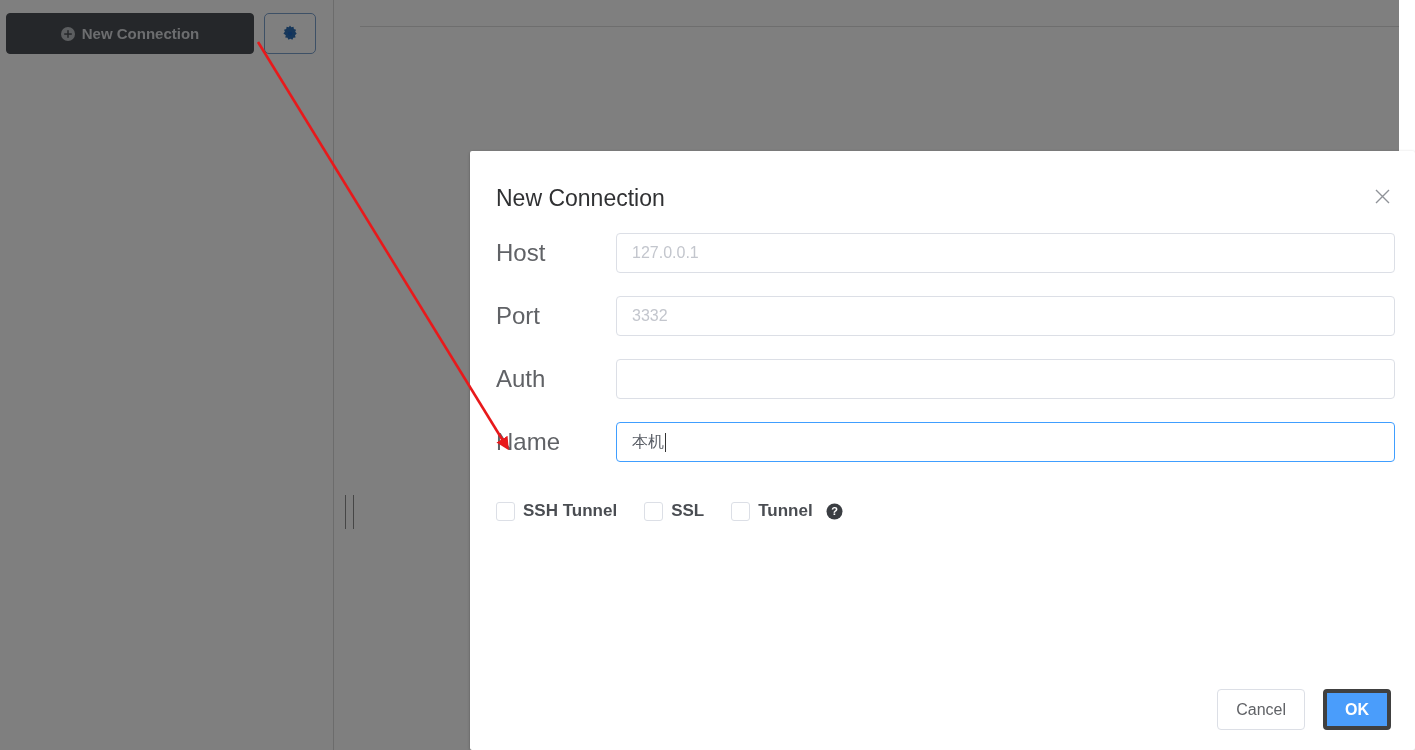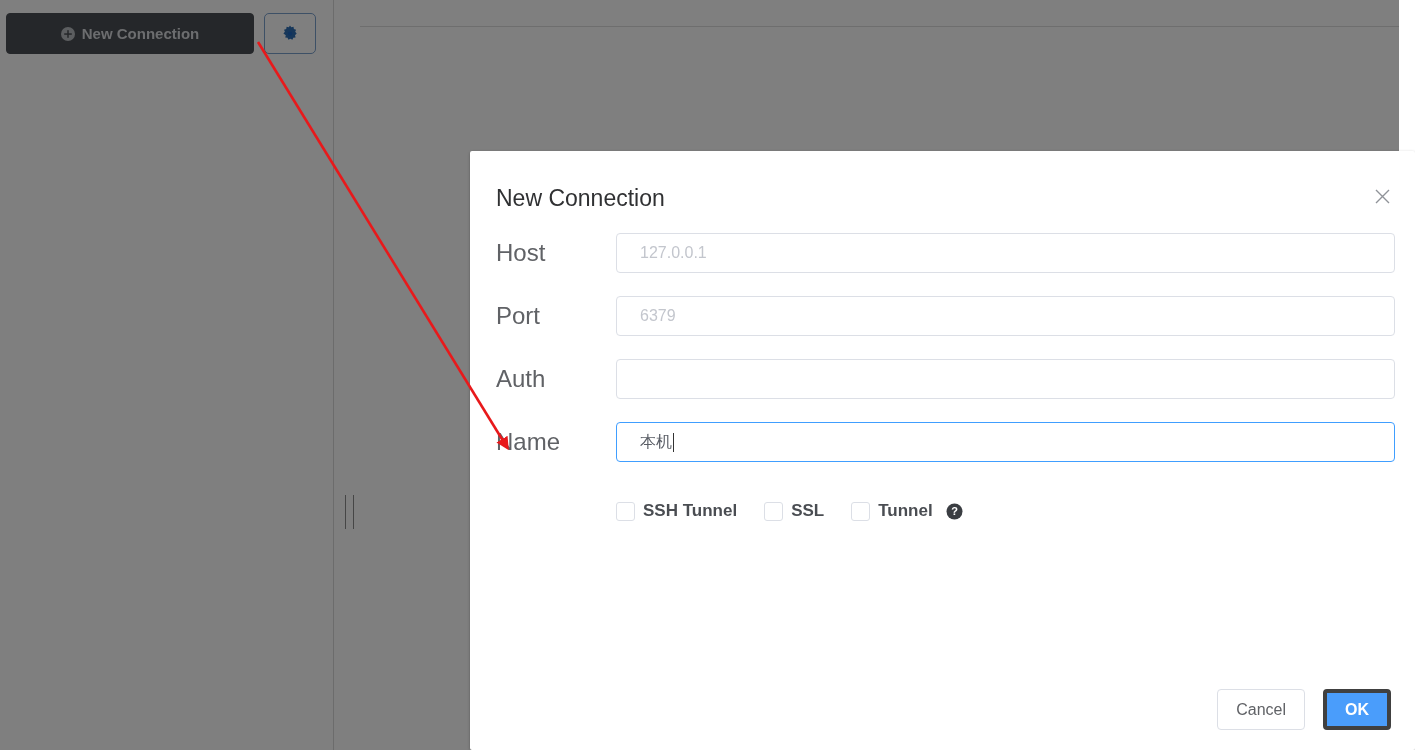--- a/index.html
+++ b/index.html
@@ -128,21 +128,21 @@
     flex: 0 0 120px;
   }
   .form-control {
     flex: 1 1 auto;
     height: 40px;
     border: 1px solid #dcdfe6;
     border-radius: 4px;
     background: #ffffff;
     display: flex;
     align-items: center;
-    padding: 0 23px;
+    padding: 0 15px;
     font-size: 16px;
     color: #606266;
     overflow: hidden;
   }
   .form-control.focused {
     border-color: #409eff;
     text-align: center;
   }
   .form-control .placeholder { color: #c3c6cd; }
   .form-control .value { color: #5a5e66; }
@@ -150,21 +150,20 @@
     display: inline-block;
     width: 1px; height: 19px;
     background: #333;
     margin-left: 1px;
     vertical-align: middle;
   }
 
   .checkbox-row {
     display: flex;
     align-items: center;
-    margin-left: 120px;
     margin-top: 39px;
     gap: 0;
   }
   .checkbox-item {
     display: flex;
     align-items: center;
     gap: 8px;
     margin-right: 27px;
     cursor: pointer;
     user-select: none;
@@ -292,21 +291,21 @@
       <div class="form-row">
         <div class="form-label">Host</div>
         <div class="form-control">
           <span class="placeholder">127.0.0.1</span>
         </div>
       </div>
 
       <div class="form-row">
         <div class="form-label">Port</div>
         <div class="form-control">
-          <span class="placeholder">6379</span>
+          <span class="placeholder">3332</span>
         </div>
       </div>
 
       <div class="form-row">
         <div class="form-label">Auth</div>
         <div class="form-control">
           <span class="placeholder"></span>
         </div>
       </div>
 

